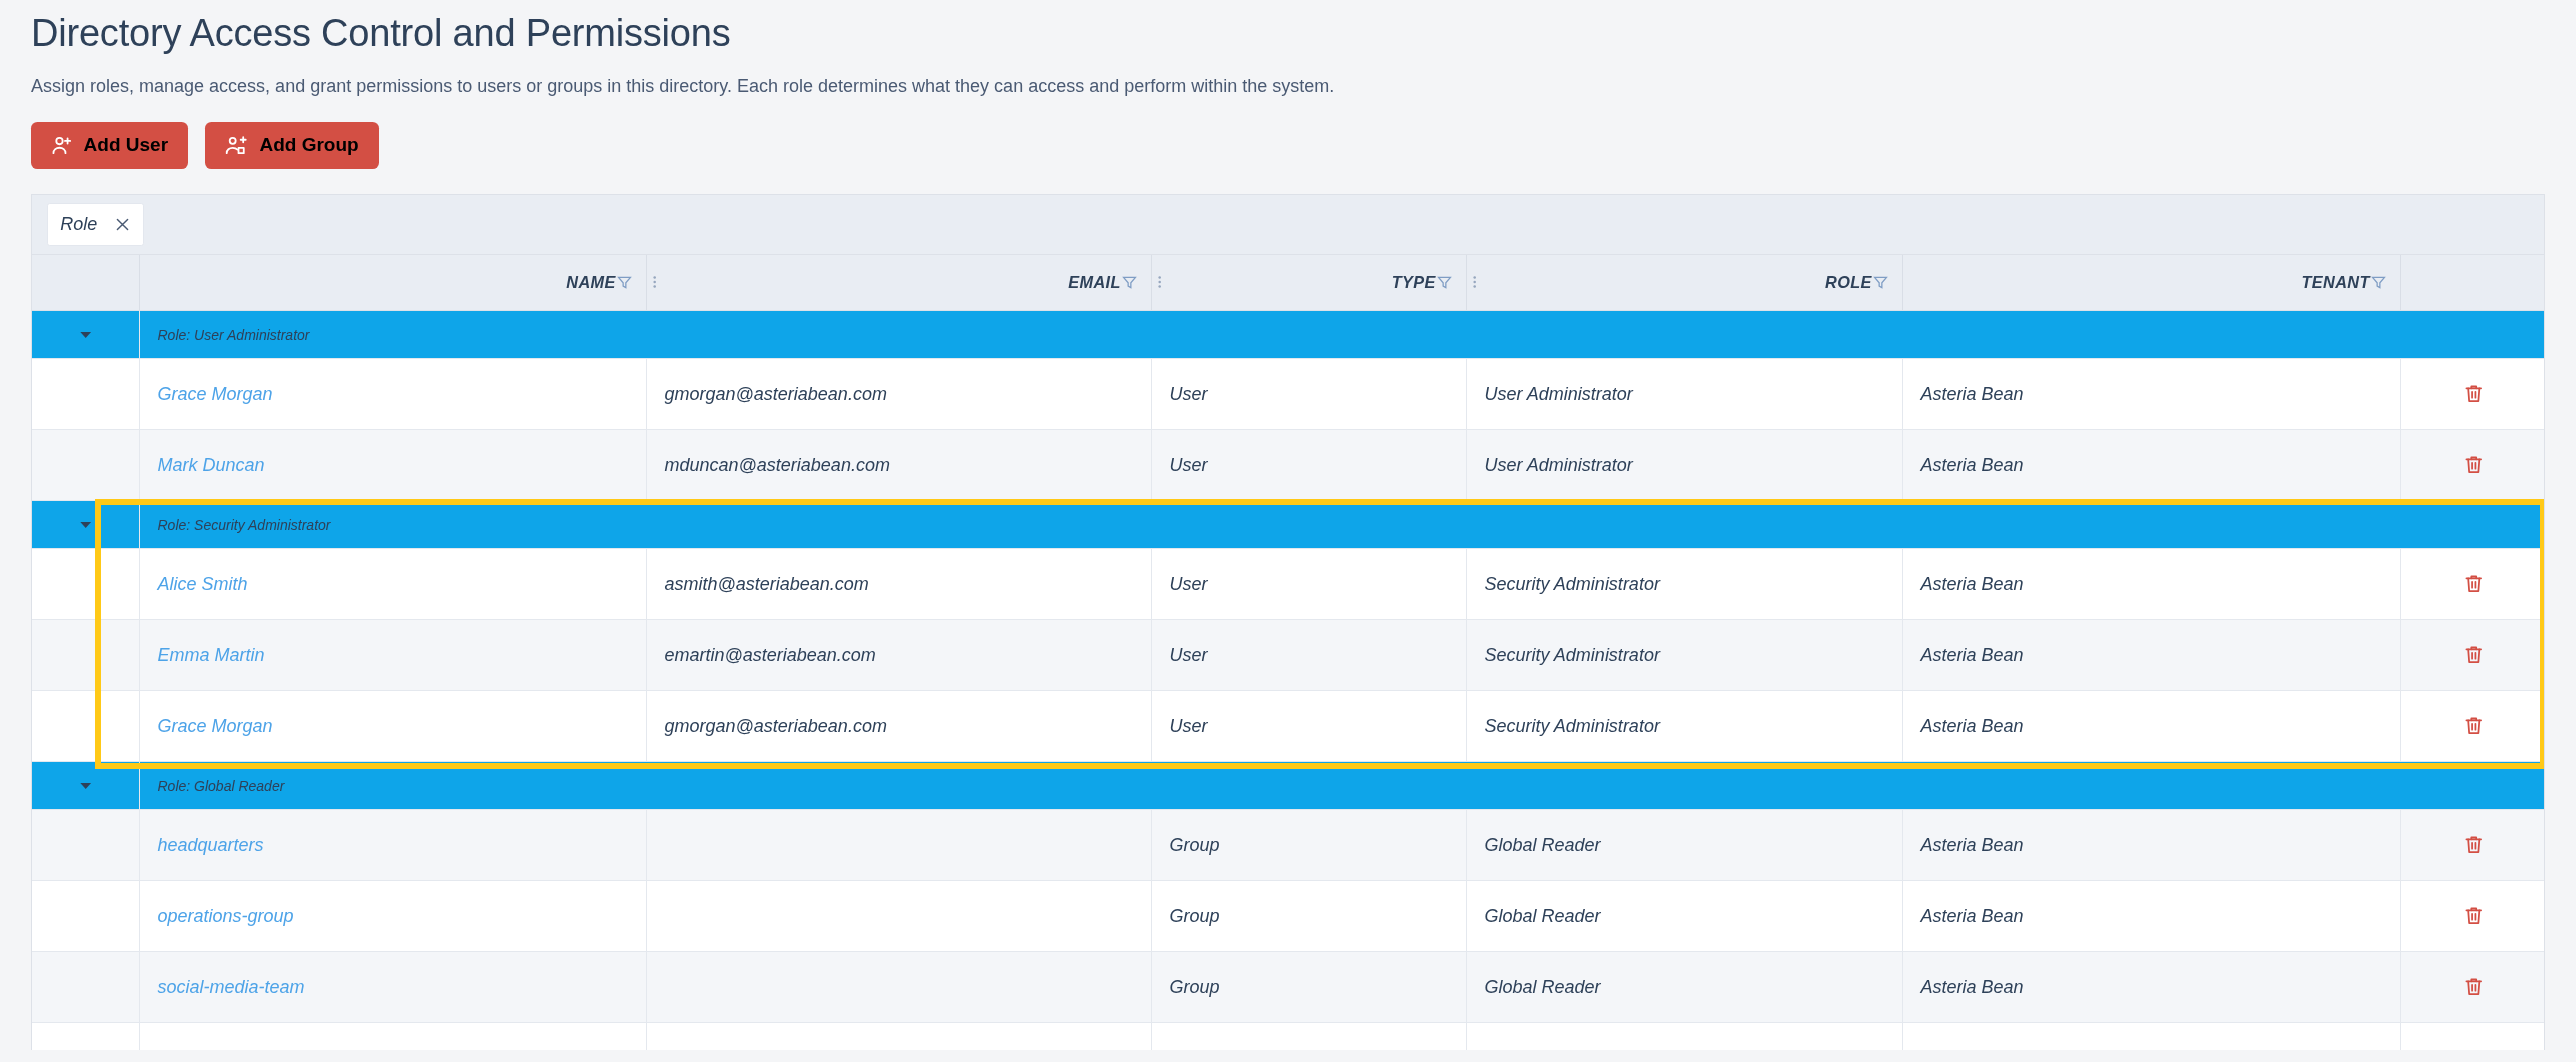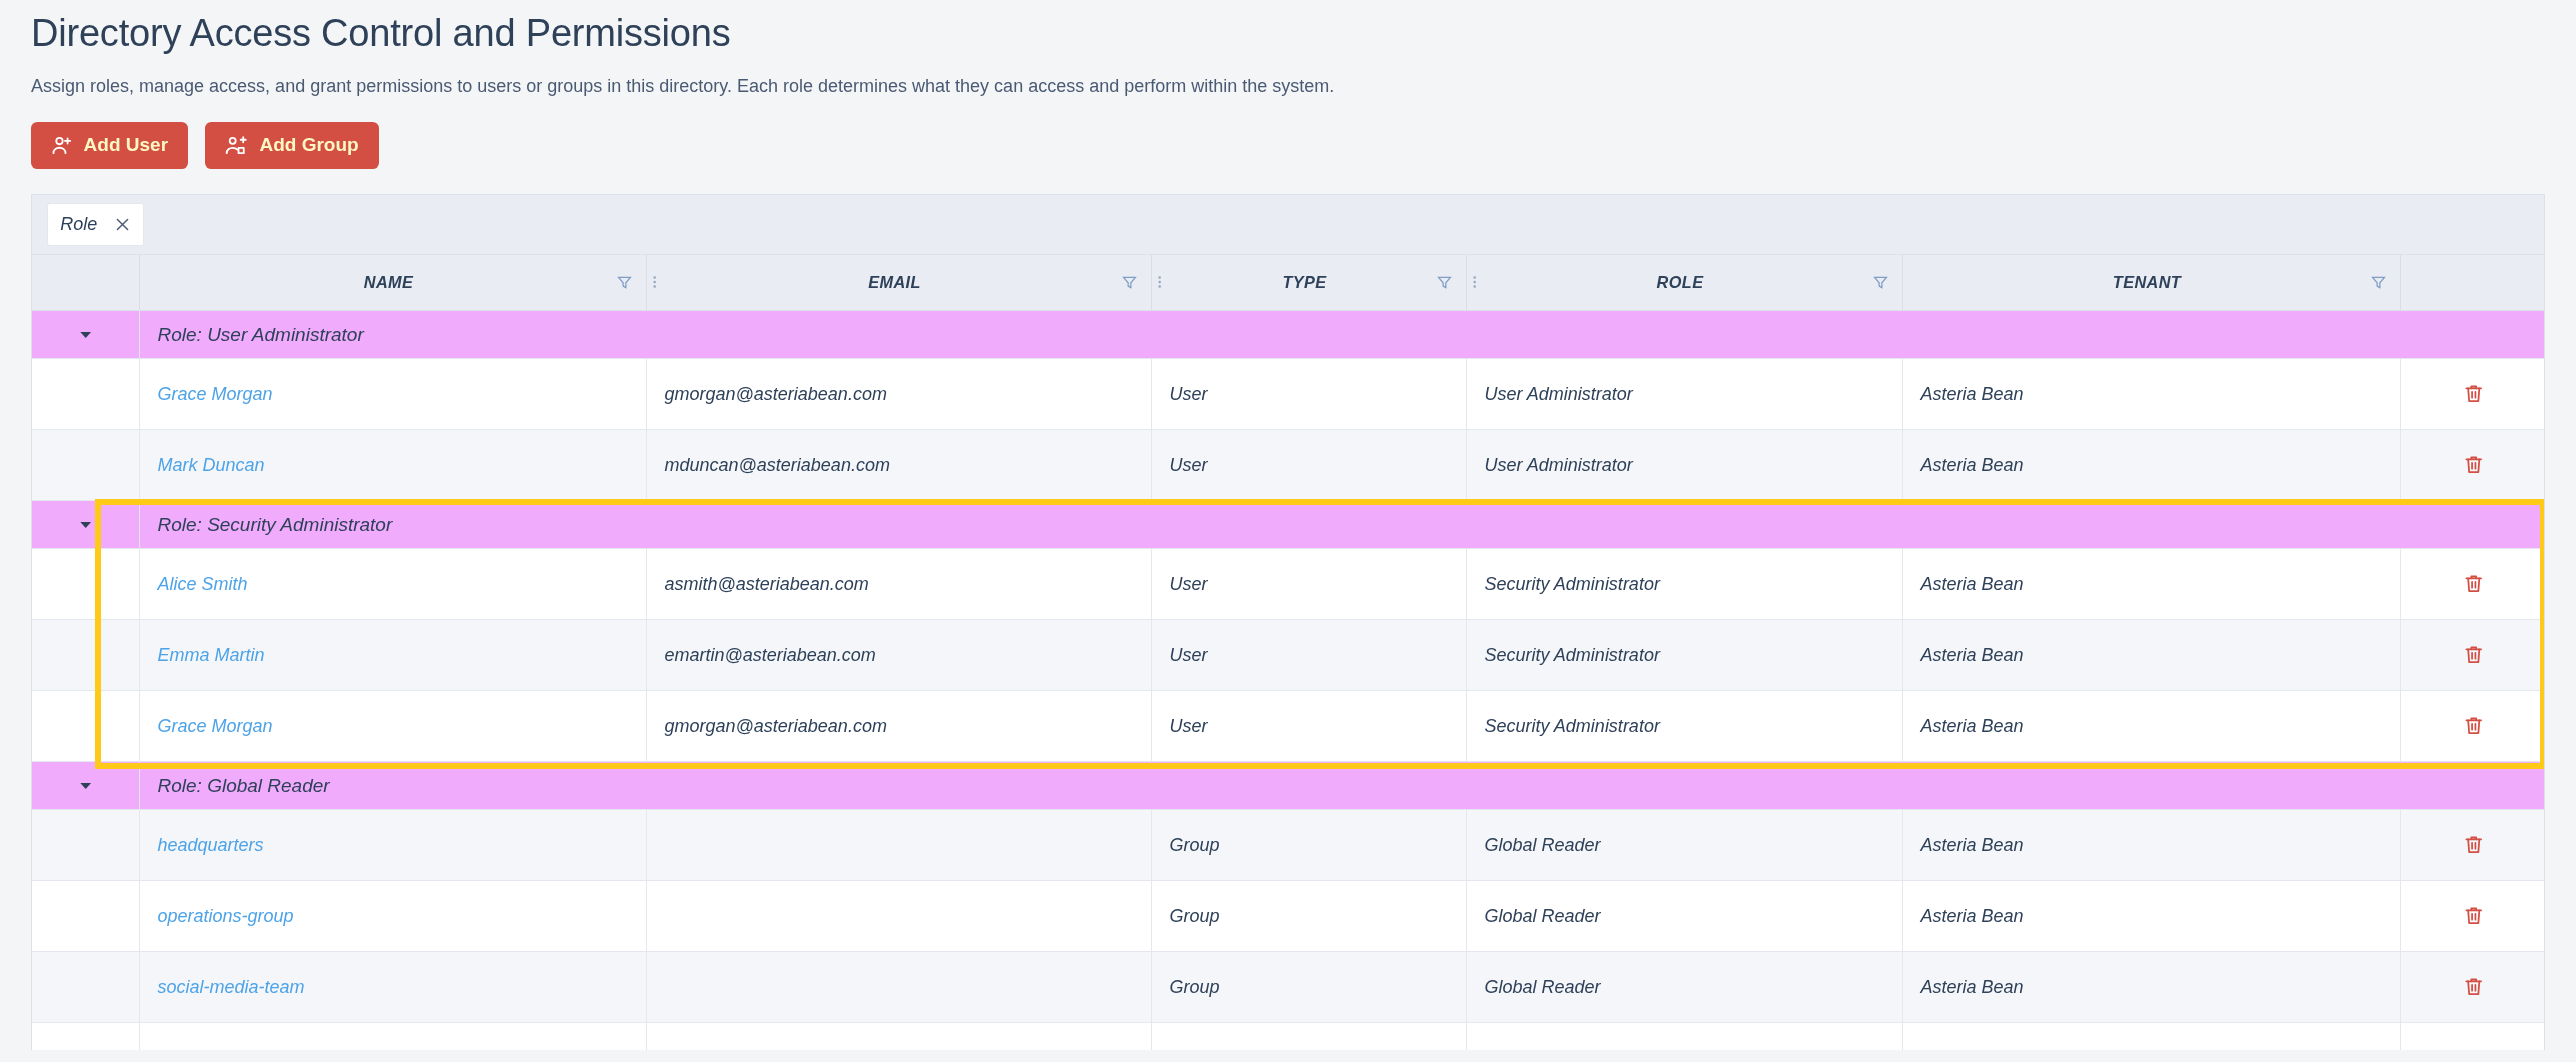--- a/index.html
+++ b/index.html
@@ -36,21 +36,21 @@
     display: flex;
     gap: 17px;
     padding: 22.6px 31px 0 31px;
   }
 
   .btn {
     display: inline-flex;
     align-items: center;
     gap: 10px;
     background: #d34f44;
-    color: #fef9c3;
+    color: #000000;
     border: none;
     border-radius: 6.3px;
     padding: 0 20px;
     height: 47px;
     font-size: 19px;
     font-weight: bold;
     font-family: "Liberation Sans", sans-serif;
     cursor: pointer;
     white-space: nowrap;
   }
@@ -108,21 +108,21 @@
   .grid col.c-tenant { width: 498px; }
   .grid col.c-act    { width: 147px; }
 
   thead th {
     background: #e9edf3;
     height: 56px;
     font-size: 16.3px;
     font-weight: bold;
     letter-spacing: 0.4px;
     color: #2e4159;
-    text-align: center;
+    text-align: right;
     border-bottom: 0.9px solid #dde1e8;
     border-right: 0.9px solid #d9dee6;
     padding: 0;
     vertical-align: middle;
   }
   thead th.blank { border-right: 0.9px solid #d9dee6; }
   thead th.last  { border-right: none; }
 
   .th-inner {
     display: flex;
@@ -155,22 +155,22 @@
   }
   tbody td.last { border-right: none; }
   tbody td.expand-cell { padding: 0; }
 
   tr.row-white td { background: #ffffff; margin-top: 48px; }
   tr.row-alt   td { background: #f4f6f9; margin-left: 28px; }
 
   
   tr.group-row td {
     height: 47px;
-    background: #f0abfc;
-    font-size: 19px;
+    background: #0ea5e9;
+    font-size: 14px;
     color: #2e4159;
     border-bottom: 0.9px solid #e4e8ee;
   }
   tr.group-row td.gcell { border-right: none; }
 
   .chevron-cell {
     display: flex;
     align-items: center;
     justify-content: center;
     height: 47px;

